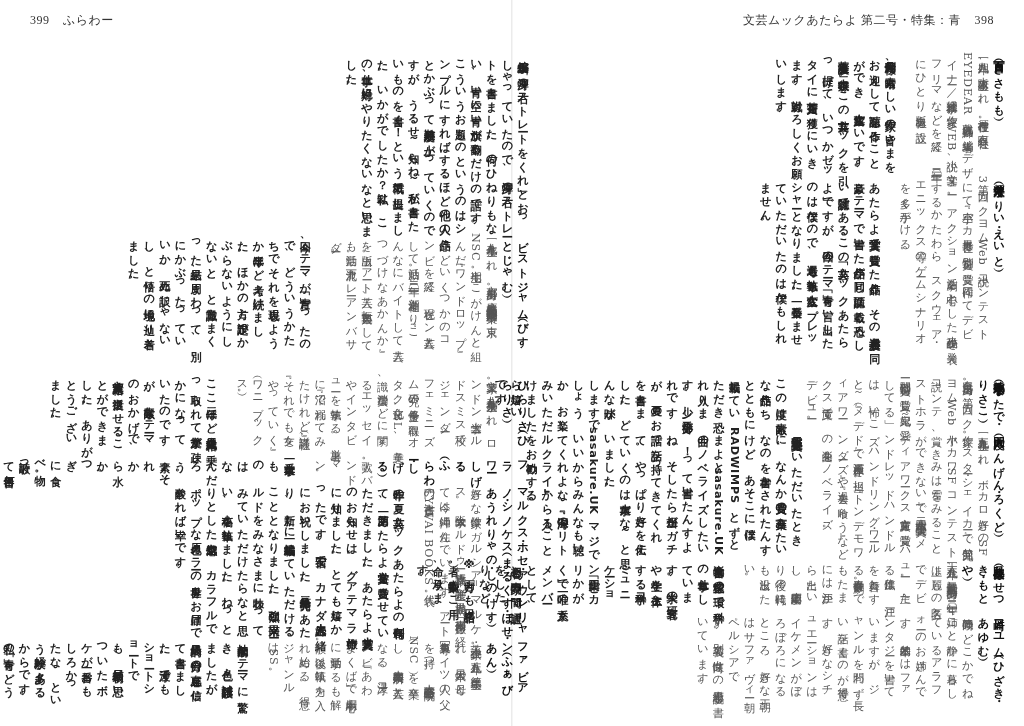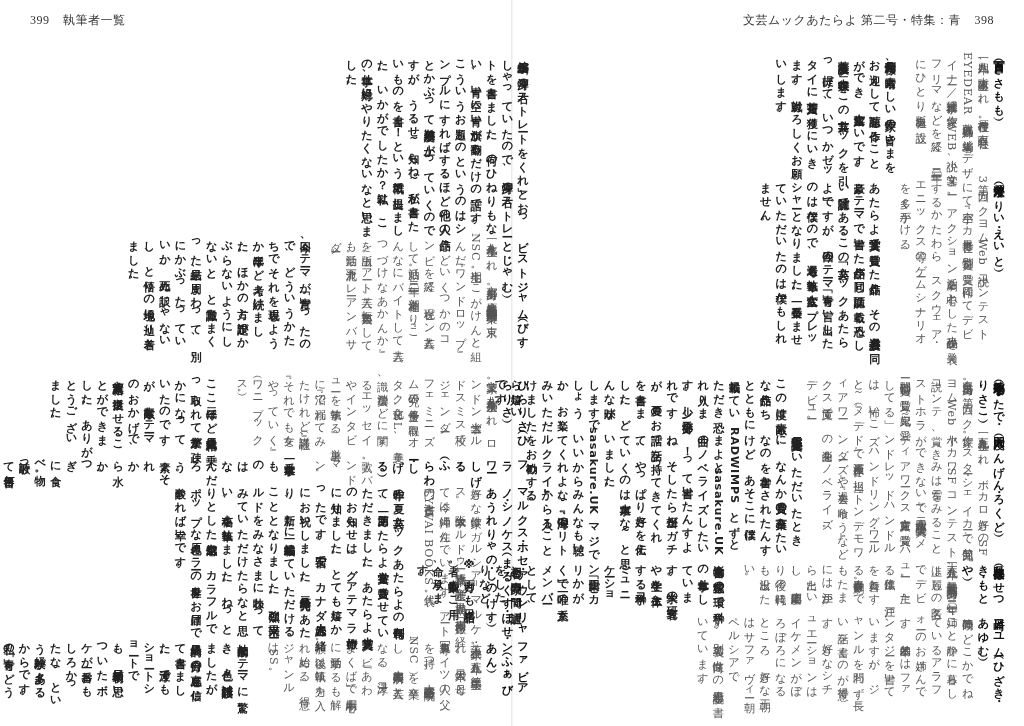--- a/index.html
+++ b/index.html
@@ -19,21 +19,21 @@
                  color:#111; display:block; }
   .entry .bio { display:block; color:#555; }
   .entry .comment { display:block; font-family:"DejaVu Sans","Liberation Sans",sans-serif;
                     font-weight:bold; color:#222; margin-right:15px; }
 </style>
 </head>
 <body>
 
 <div class="header left">
   <span class="num">399</span>
-  <span>執筆者一覧</span>
+  <span>ふらわー</span>
 </div>
 <div class="header right">
   <span>文芸ムックあたらよ 第二号・特集：青</span>
   <span class="num">398</span>
 </div>
 
 <div class="spine"></div>
 
 <div class="tier" style="right:18px; top:52px; height:295px; width:490px;">
   <div class="entry">

